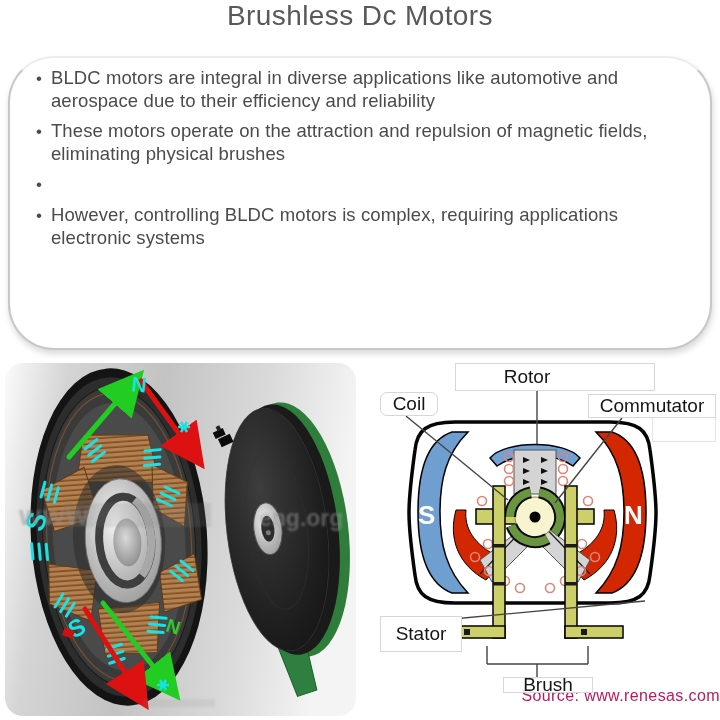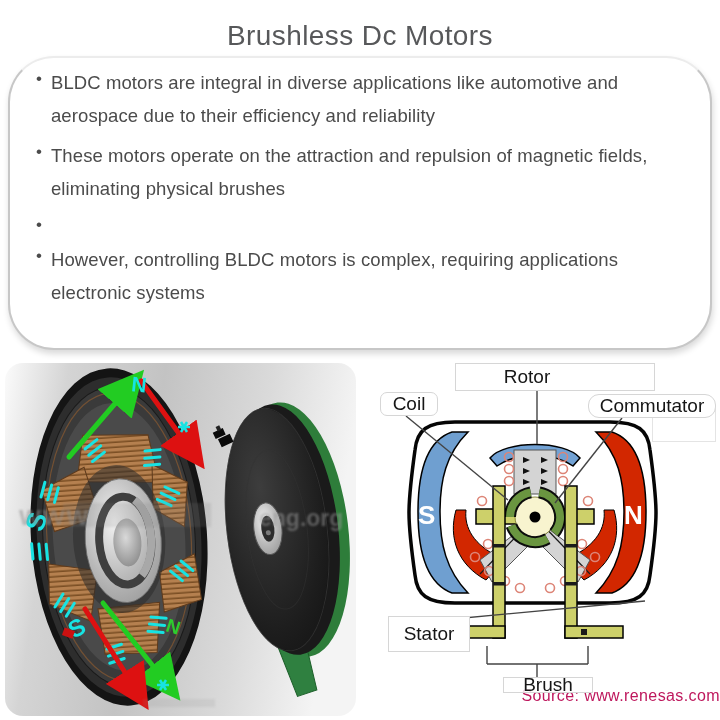--- a/index.html
+++ b/index.html
@@ -1,36 +1,36 @@
 <!DOCTYPE html>
 <html><head>
 <meta charset="utf-8">
 <style>
   html,body{margin:0;padding:0;background:#fff;}
   .page{position:relative;width:720px;height:720px;background:#ffffff;overflow:hidden;
         font-family:"Liberation Sans",sans-serif;}
-  .title{position:absolute;top:20px;left:0;right:0;margin:0;text-align:center;
+  .title{position:absolute;top:0;left:0;right:0;margin:0;text-align:center;
          font-size:28px;font-weight:500;color:#57585a;letter-spacing:.4px;}
   .info-box{position:absolute;left:8px;top:56px;width:704px;height:294px;box-sizing:border-box;
             background:#fff;border:2.5px solid #c7c7c7;border-top-color:#ececec;
             border-radius:46px;box-shadow:1px 4px 6px rgba(0,0,0,.15);
             padding:8px 20px 0 26px;}
   .bullet-row{display:flex;align-items:flex-start;margin-bottom:7px;color:#4b4b4b;}
   .dot{font-size:17px;line-height:23px;margin-right:9px;margin-top:1px;}
-  .bullet-text{font-size:18.5px;line-height:33px;white-space:pre-line;letter-spacing:.1px;}
+  .bullet-text{font-size:18.5px;line-height:23px;white-space:pre-line;letter-spacing:.1px;}
   .left-figure{position:absolute;left:5px;top:363px;width:351px;height:353px;}
   .right-figure{position:absolute;left:360px;top:360px;width:360px;height:360px;background:#fff;}
   .right-figure svg{position:absolute;left:0;top:0;z-index:0;}
   .label-box{position:absolute;background:#fff;border:1.5px solid #d6d6d6;display:flex;
              align-items:center;justify-content:center;font-size:19px;color:#161616;z-index:2;
              box-sizing:border-box;}
   .lb-rotor{left:95px;top:3px;width:200px;height:28px;padding-right:56px;}
   .lb-coil{left:20px;top:32px;width:58px;height:24px;border-radius:7px;}
-  .lb-commutator{left:228px;top:34px;width:128px;height:24px;border-radius:11px;}
-  .lb-stator{left:28px;top:256px;width:82px;height:36px;}
+  .lb-commutator{left:228px;top:34px;width:128px;height:24px;}
+  .lb-stator{left:20px;top:256px;width:82px;height:36px;}
   .lb-brush{left:143px;top:317px;width:90px;height:16px;background:rgba(255,255,255,.82);z-index:3;}
   .lb-empty{left:292px;top:48px;width:64px;height:34px;border-color:#e4e4e4;z-index:1;}
   .source-line{position:absolute;left:0;right:0;top:327px;text-align:right;z-index:2;
                font-size:16px;color:#be185d;letter-spacing:.4px;}
 </style>
 </head>
 <body>
 
 <div class="page">
 

